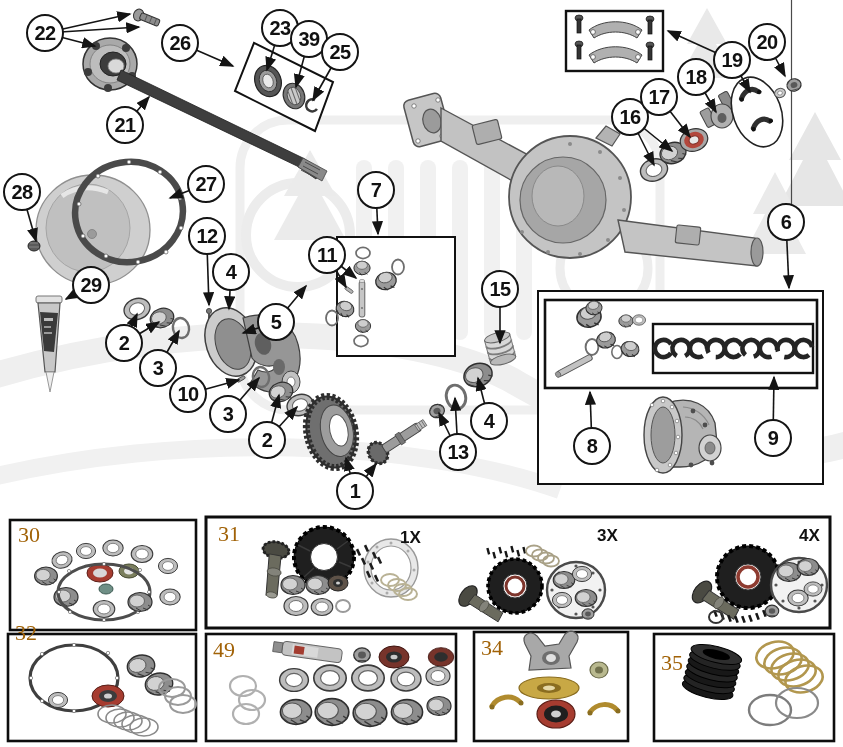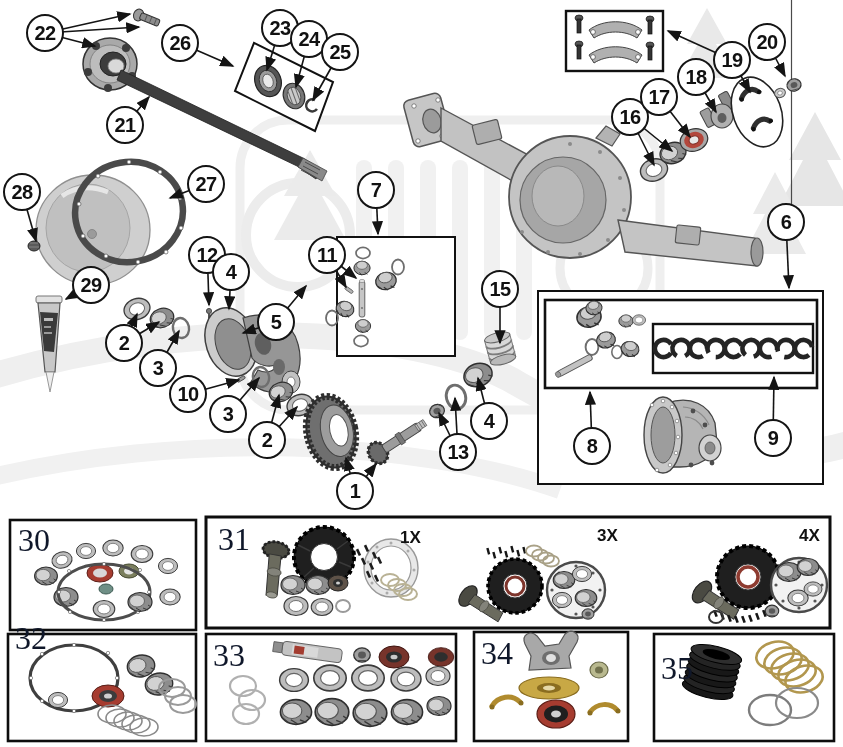--- a/index.html
+++ b/index.html
@@ -3,22 +3,22 @@
 <meta charset="utf-8">
 <style>
   html,body{margin:0;padding:0;background:#fff;}
   .stage{position:relative;width:843px;height:747px;background:#fff;overflow:hidden;
          font-family:"Liberation Sans",sans-serif;text-align:center;}
   svg.art{position:absolute;left:0;top:0;}
   .co{position:absolute;width:38px;height:38px;box-sizing:border-box;
       border:2.5px solid #141414;border-radius:50%;background:#fff;
       display:flex;align-items:center;justify-content:center;
       font-size:20px;font-weight:600;color:#111;letter-spacing:-0.5px;z-index:5;}
-  .pn{position:absolute;font-family:"Liberation Serif",serif;font-size:32px;
-      color:#0f172a;line-height:1;z-index:5;}
+  .pn{position:absolute;font-family:"Liberation Serif",serif;font-size:22px;
+      color:#a16207;line-height:1;z-index:5;}
   .kx{position:absolute;font-size:17px;font-weight:700;color:#111;line-height:1;z-index:5;}
 </style>
 </head>
 <body>
 
 <div class="stage">
 
 <svg class="art" width="843" height="747" viewBox="0 0 843 747">
 <defs>
   <marker id="ah" markerWidth="9" markerHeight="7" refX="8" refY="3.5" orient="auto">
@@ -701,27 +701,27 @@
   <line x1="767" y1="42" x2="785" y2="76" marker-end="url(#ah)"></line>
   <line x1="786" y1="222" x2="789" y2="288" marker-end="url(#ah)"></line>
   <line x1="592" y1="446" x2="590" y2="392" marker-end="url(#ah)"></line>
   <line x1="773" y1="438" x2="774" y2="377" marker-end="url(#ah)"></line>
 </g>
 </svg>
 
 <div class="co" style="left:26px;top:14px">22</div>
 <div class="co" style="left:161px;top:24px">26</div>
 <div class="co" style="left:261px;top:9px">23</div>
-<div class="co" style="left:290px;top:20px">24</div>
+<div class="co" style="left:290px;top:20px">39</div>
 <div class="co" style="left:321px;top:33px">25</div>
 <div class="co" style="left:106px;top:106px">21</div>
 <div class="co" style="left:3px;top:173px">28</div>
 <div class="co" style="left:187px;top:165px">27</div>
 <div class="co" style="left:72px;top:266px">29</div>
-<div class="co" style="left:188px;top:236px">12</div>
+<div class="co" style="left:188px;top:217px">12</div>
 <div class="co" style="left:212px;top:253px">4</div>
 <div class="co" style="left:357px;top:171px">7</div>
 <div class="co" style="left:308px;top:236px">11</div>
 <div class="co" style="left:257px;top:303px">5</div>
 <div class="co" style="left:105px;top:324px">2</div>
 <div class="co" style="left:139px;top:349px">3</div>
 <div class="co" style="left:169px;top:375px">10</div>
 <div class="co" style="left:209px;top:395px">3</div>
 <div class="co" style="left:248px;top:421px">2</div>
 <div class="co" style="left:336px;top:472px">1</div>
@@ -733,21 +733,21 @@
 <div class="co" style="left:677px;top:58px">18</div>
 <div class="co" style="left:713px;top:41px">19</div>
 <div class="co" style="left:748px;top:23px">20</div>
 <div class="co" style="left:767px;top:203px">6</div>
 <div class="co" style="left:573px;top:427px">8</div>
 <div class="co" style="left:754px;top:419px">9</div>
 
 <div class="pn" style="left:18px;top:524px">30</div>
 <div class="pn" style="left:218px;top:523px">31</div>
 <div class="pn" style="left:15px;top:622px">32</div>
-<div class="pn" style="left:213px;top:639px">33</div>
+<div class="pn" style="left:213px;top:639px">49</div>
 <div class="pn" style="left:481px;top:637px">34</div>
 <div class="pn" style="left:661px;top:652px">35</div>
 
 <div class="kx" style="left:400px;top:529px">1X</div>
 <div class="kx" style="left:597px;top:527px">3X</div>
 <div class="kx" style="left:799px;top:527px">4X</div>
 
 </div>
 
 </body></html>

